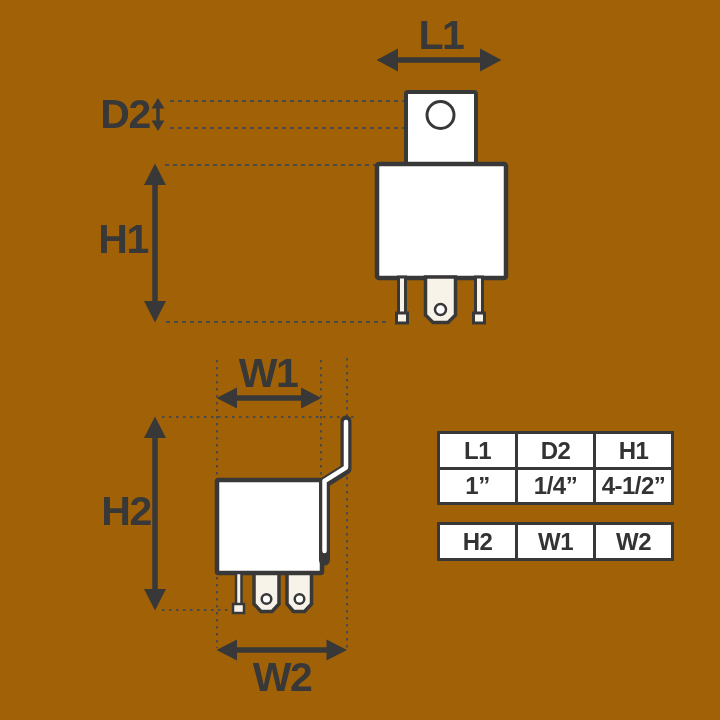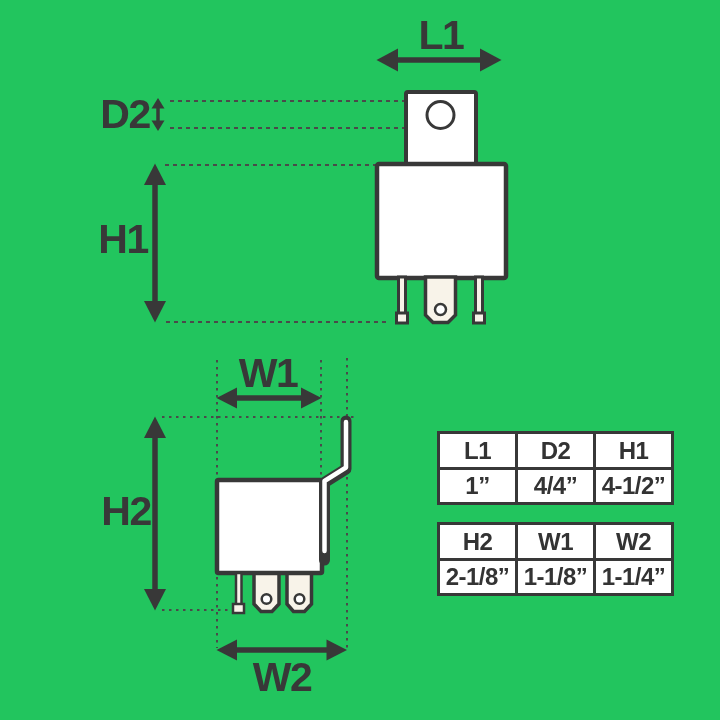--- a/index.html
+++ b/index.html
@@ -1,18 +1,18 @@
 <!DOCTYPE html>
 <html><head>
 <meta charset="utf-8">
 <style>
   * { margin:0; padding:0; box-sizing:border-box; }
   html,body { width:720px; height:720px; background:#ffffff; overflow:hidden;
               font-family:"Liberation Sans", sans-serif; }
-  .stage { position:relative; width:720px; height:720px; background:#22c55e; }
+  .stage { position:relative; width:720px; height:720px; background:#a16207; }
   svg.diagram { position:absolute; left:0; top:0; }
 
   .dimlabel {
     font-family:"Liberation Sans", sans-serif;
     font-weight:700; font-size:41px; fill:#383838; letter-spacing:-1.5px;
   }
   .outline  { fill:#ffffff; stroke:#383838; }
   .pin      { fill:#f8f3e9; stroke:#383838; }
   .arrowln  { stroke:#383838; fill:none; }
   .arrowhd  { fill:#383838; stroke:none; }
@@ -134,34 +134,29 @@
 
   <table class="dim-table" id="table1">
     <tbody>
         <tr>
       <th>L1</th>
       <th>D2</th>
       <th>H1</th>
     </tr>
     <tr>
       <td>1”</td>
-      <td>4/4”</td>
+      <td>1/4”</td>
       <td>4-1/2”</td>
     </tr>
   </tbody>
     </table>
 
   <table class="dim-table" id="table2">
     <tbody>
         <tr>
       <th>H2</th>
       <th>W1</th>
       <th>W2</th>
     </tr>
-    <tr>
-      <td>2-1/8”</td>
-      <td>1-1/8”</td>
-      <td>1-1/4”</td>
-    </tr>
   </tbody>
     </table>
 
 </div>
 
 </body></html>

